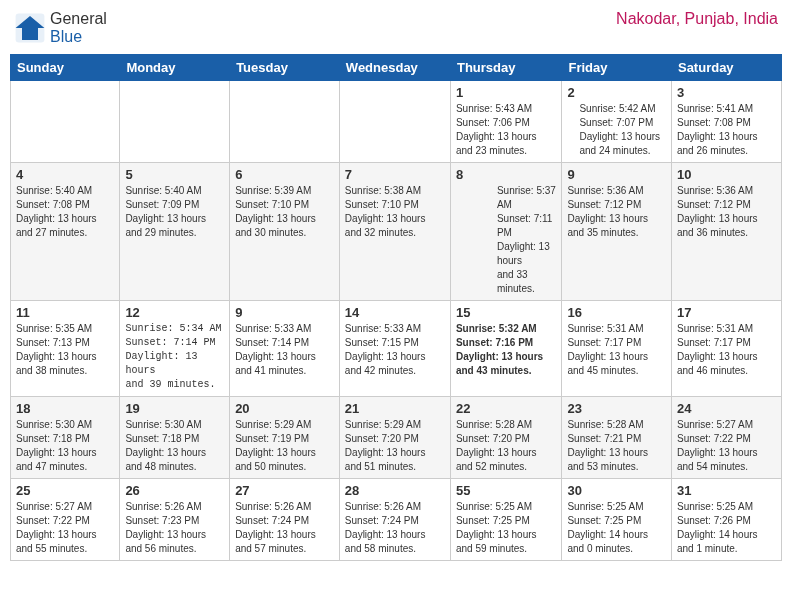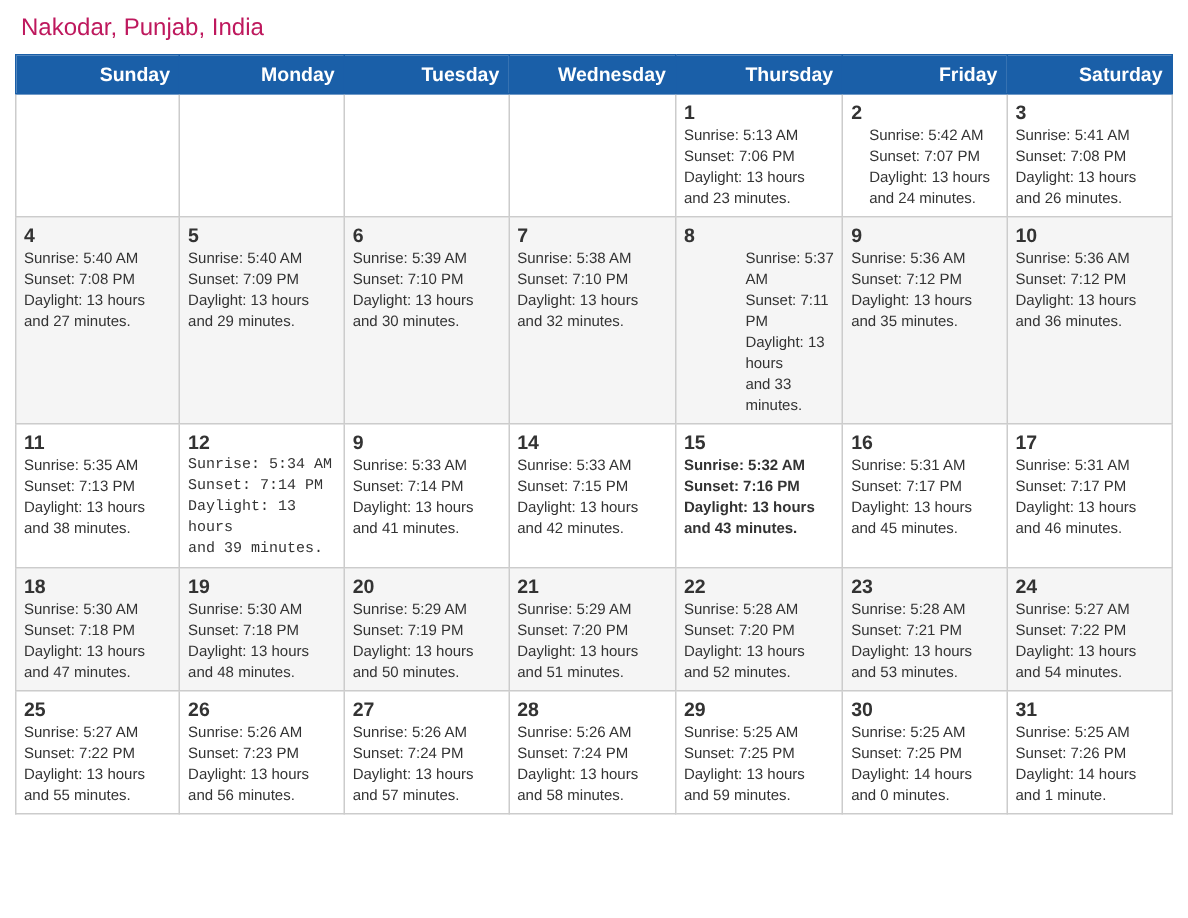--- a/index.html
+++ b/index.html
@@ -42,21 +42,21 @@
       font-weight: normal;
     }
     .calendar {
       width: 100%;
       border-collapse: collapse;
       border: 1px solid #ccc;
     }
     .calendar th {
       background-color: #1a5fa8;
       color: #fff;
-      text-align: right;
+      text-align: left;
       padding: 5px 6px;
       font-size: 13px;
       border: 1px solid #1a5fa8;
     }
     .calendar td {
       vertical-align: top;
       padding: 4px 5px;
       border: 1px solid #ccc;
       font-size: 10.5px;
       color: #333;
@@ -80,20 +80,30 @@
     }
     .empty-cell {
       background: #fff !important;
     }
     .row-even td { background-color: #f0f0f0; }
   </style>
 </head>
 <body>
 
 <div class="header-section">
+  <div class="logo">
+    <svg class="logo-icon" viewBox="0 0 40 40">
+      <rect x="2" y="2" width="36" height="36" rx="4" fill="#e8f0f8"></rect>
+      <polygon points="20,5 38,20 30,20 30,35 10,35 10,20 2,20" fill="#1a5fa8"></polygon>
+    </svg>
+    <div>
+      <span class="logo-general">General</span><br>
+      <span class="logo-blue">Blue</span>
+    </div>
+  </div>
   <div class="title-block">
     <h2>Nakodar, Punjab, India</h2>
   </div>
 </div>
 
 <table class="calendar">
   <thead>
     <tr>
     <th>Sunday</th>
         <th>Monday</th>
@@ -105,21 +115,21 @@
       </tr>
   </thead>
   <tbody id="calendar-body">
   <tr>
         <td class="empty-cell"></td>
         <td class="empty-cell"></td>
         <td class="empty-cell"></td>
         <td class="empty-cell"></td>
         <td>
           <span class="day-num">1</span>
-          <div class="day-info" style="white-space: pre-line;">Sunrise: 5:13 AM
+          <div class="day-info" style="white-space: pre-line;">Sunrise: 5:43 AM
 Sunset: 7:06 PM
 Daylight: 13 hours
 and 23 minutes.</div>
         </td>
         <td>
           <span class="day-num">2</span>
           <div class="day-info" style="white-space: pre-line; margin-left: 12px;">Sunrise: 5:42 AM
 Sunset: 7:07 PM
 Daylight: 13 hours
 and 24 minutes.</div>
@@ -308,21 +318,21 @@
 and 57 minutes.</div>
         </td>
         <td>
           <span class="day-num">28</span>
           <div class="day-info" style="white-space: pre-line;">Sunrise: 5:26 AM
 Sunset: 7:24 PM
 Daylight: 13 hours
 and 58 minutes.</div>
         </td>
         <td>
-          <span class="day-num">29</span>
+          <span class="day-num">55</span>
           <div class="day-info" style="white-space: pre-line;">Sunrise: 5:25 AM
 Sunset: 7:25 PM
 Daylight: 13 hours
 and 59 minutes.</div>
         </td>
         <td>
           <span class="day-num">30</span>
           <div class="day-info" style="white-space: pre-line;">Sunrise: 5:25 AM
 Sunset: 7:25 PM
 Daylight: 14 hours

